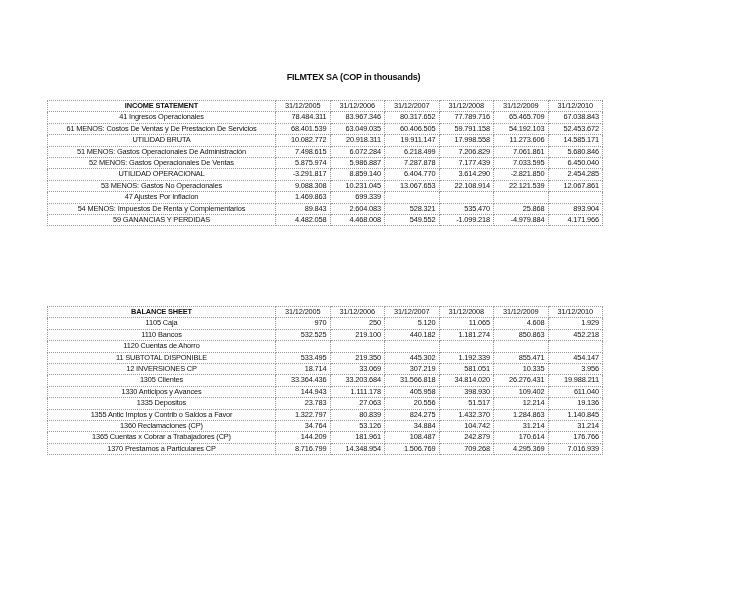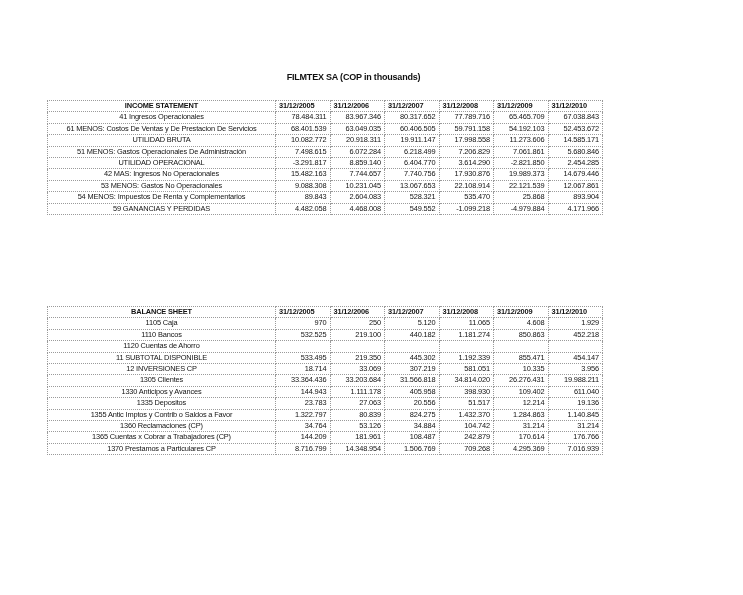--- a/index.html
+++ b/index.html
@@ -50,22 +50,22 @@
       line-height: 10.4px;
       white-space: nowrap;
       overflow: hidden;
       font-weight: normal;
     }
     table.sheet th {
       font-weight: bold;
       text-align: center;
     }
     table.sheet th.date-head {
-      font-weight: bold;
-      text-align: left;
+      font-weight: normal;
+      text-align: center;
     }
     table.sheet td.label {
       text-align: center;
     }
     table.sheet td.num {
       text-align: right;
     }
     #income-table { top: 100px; }
     #balance-table { top: 306px; }
   </style>
@@ -126,45 +126,54 @@
       <tr>
         <td class="label">51 MENOS: Gastos Operacionales De Administración</td>
         <td class="num">7.498.615</td>
         <td class="num">6.072.284</td>
         <td class="num">6.218.499</td>
         <td class="num">7.206.829</td>
         <td class="num">7.061.861</td>
         <td class="num">5.680.846</td>
       </tr>
       <tr>
+        <td class="label">52 MENOS: Gastos Operacionales De Ventas</td>
+        <td class="num">5.875.974</td>
+        <td class="num">5.986.887</td>
+        <td class="num">7.287.878</td>
+        <td class="num">7.177.439</td>
+        <td class="num">7.033.595</td>
+        <td class="num">6.450.040</td>
+      </tr>
+      <tr>
         <td class="label">UTILIDAD OPERACIONAL</td>
         <td class="num">-3.291.817</td>
         <td class="num">8.859.140</td>
         <td class="num">6.404.770</td>
         <td class="num">3.614.290</td>
         <td class="num">-2.821.850</td>
         <td class="num">2.454.285</td>
       </tr>
       <tr>
-        <td class="label">42 MAS: Ingresos No Operacionales</td>
-        <td class="num">15.482.163</td>
-        <td class="num">7.744.657</td>
-        <td class="num">7.740.756</td>
-        <td class="num">17.930.876</td>
-        <td class="num">19.989.373</td>
-        <td class="num">14.679.446</td>
-      </tr>
-      <tr>
         <td class="label">53 MENOS: Gastos No Operacionales</td>
         <td class="num">9.088.308</td>
         <td class="num">10.231.045</td>
         <td class="num">13.067.653</td>
         <td class="num">22.108.914</td>
         <td class="num">22.121.539</td>
         <td class="num">12.067.861</td>
+      </tr>
+      <tr>
+        <td class="label">47 Ajustes Por Inflacion</td>
+        <td class="num">1.469.863</td>
+        <td class="num">699.339</td>
+        <td class="num"></td>
+        <td class="num"></td>
+        <td class="num"></td>
+        <td class="num"></td>
       </tr>
       <tr>
         <td class="label">54 MENOS: Impuestos De Renta y Complementarios</td>
         <td class="num">89.843</td>
         <td class="num">2.604.083</td>
         <td class="num">528.321</td>
         <td class="num">535.470</td>
         <td class="num">25.868</td>
         <td class="num">893.904</td>
       </tr>

